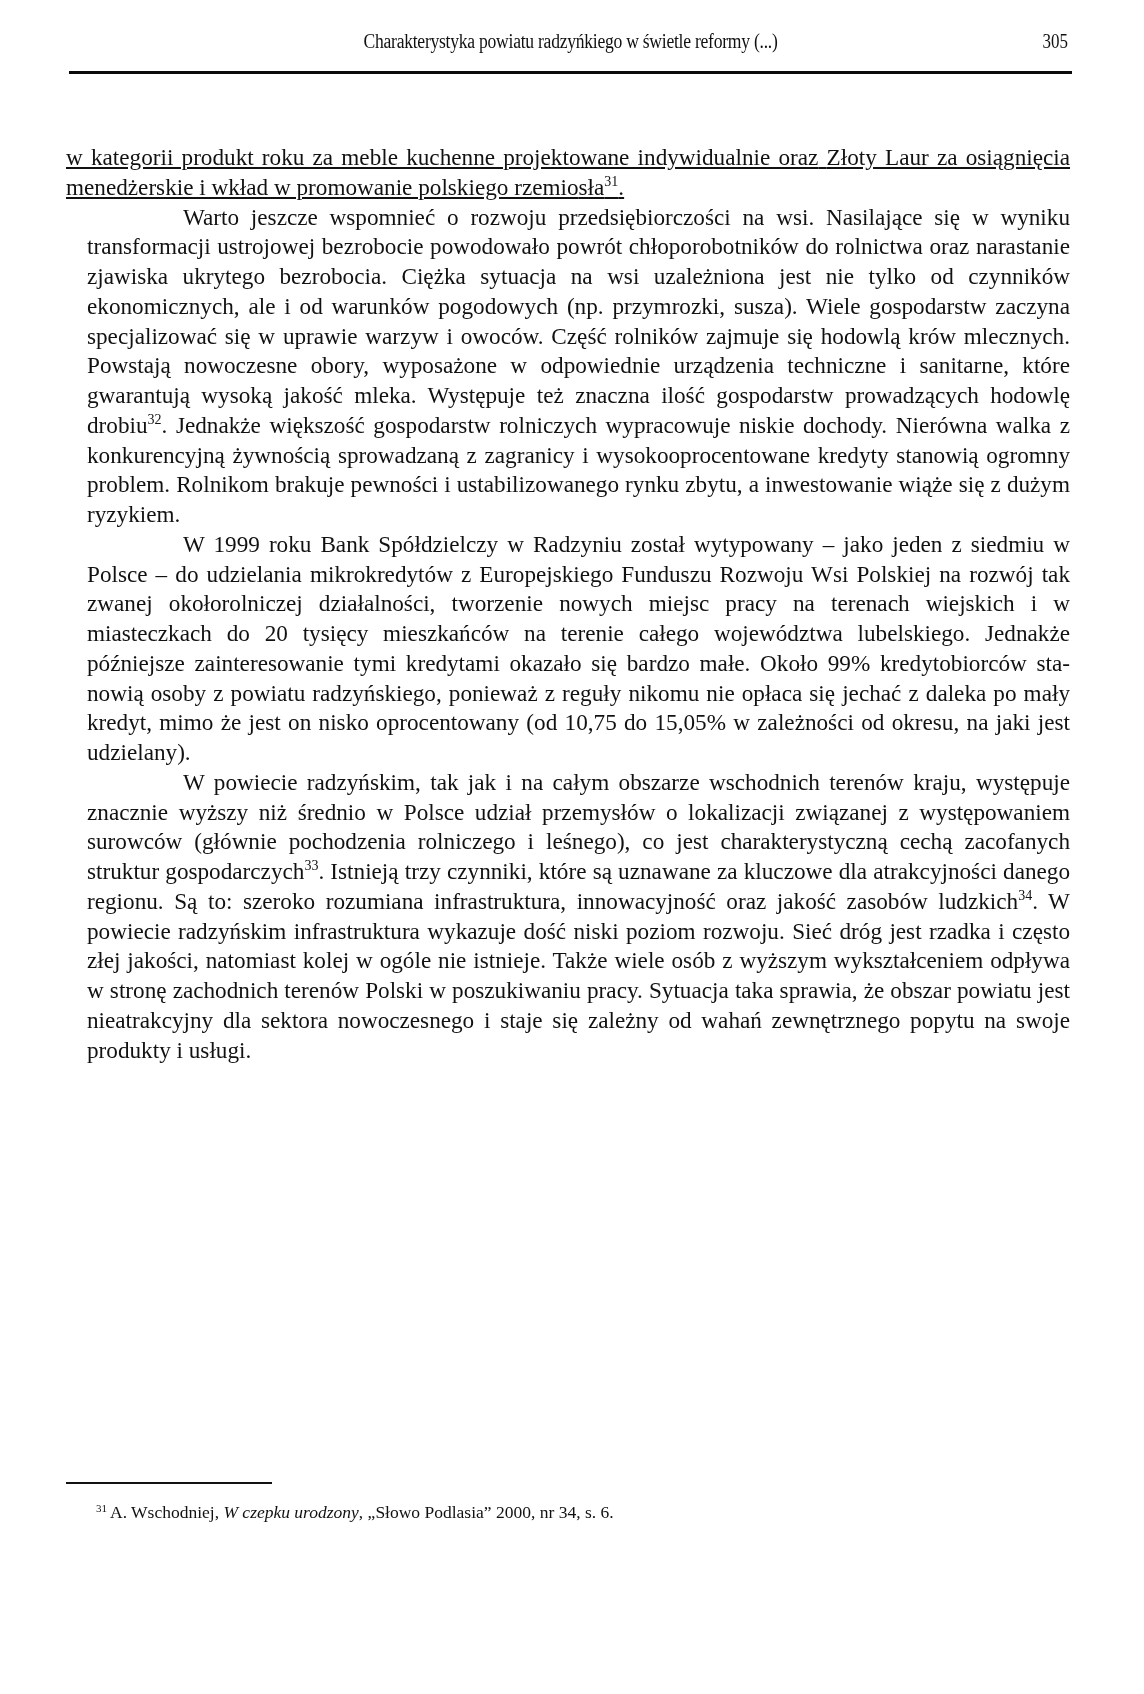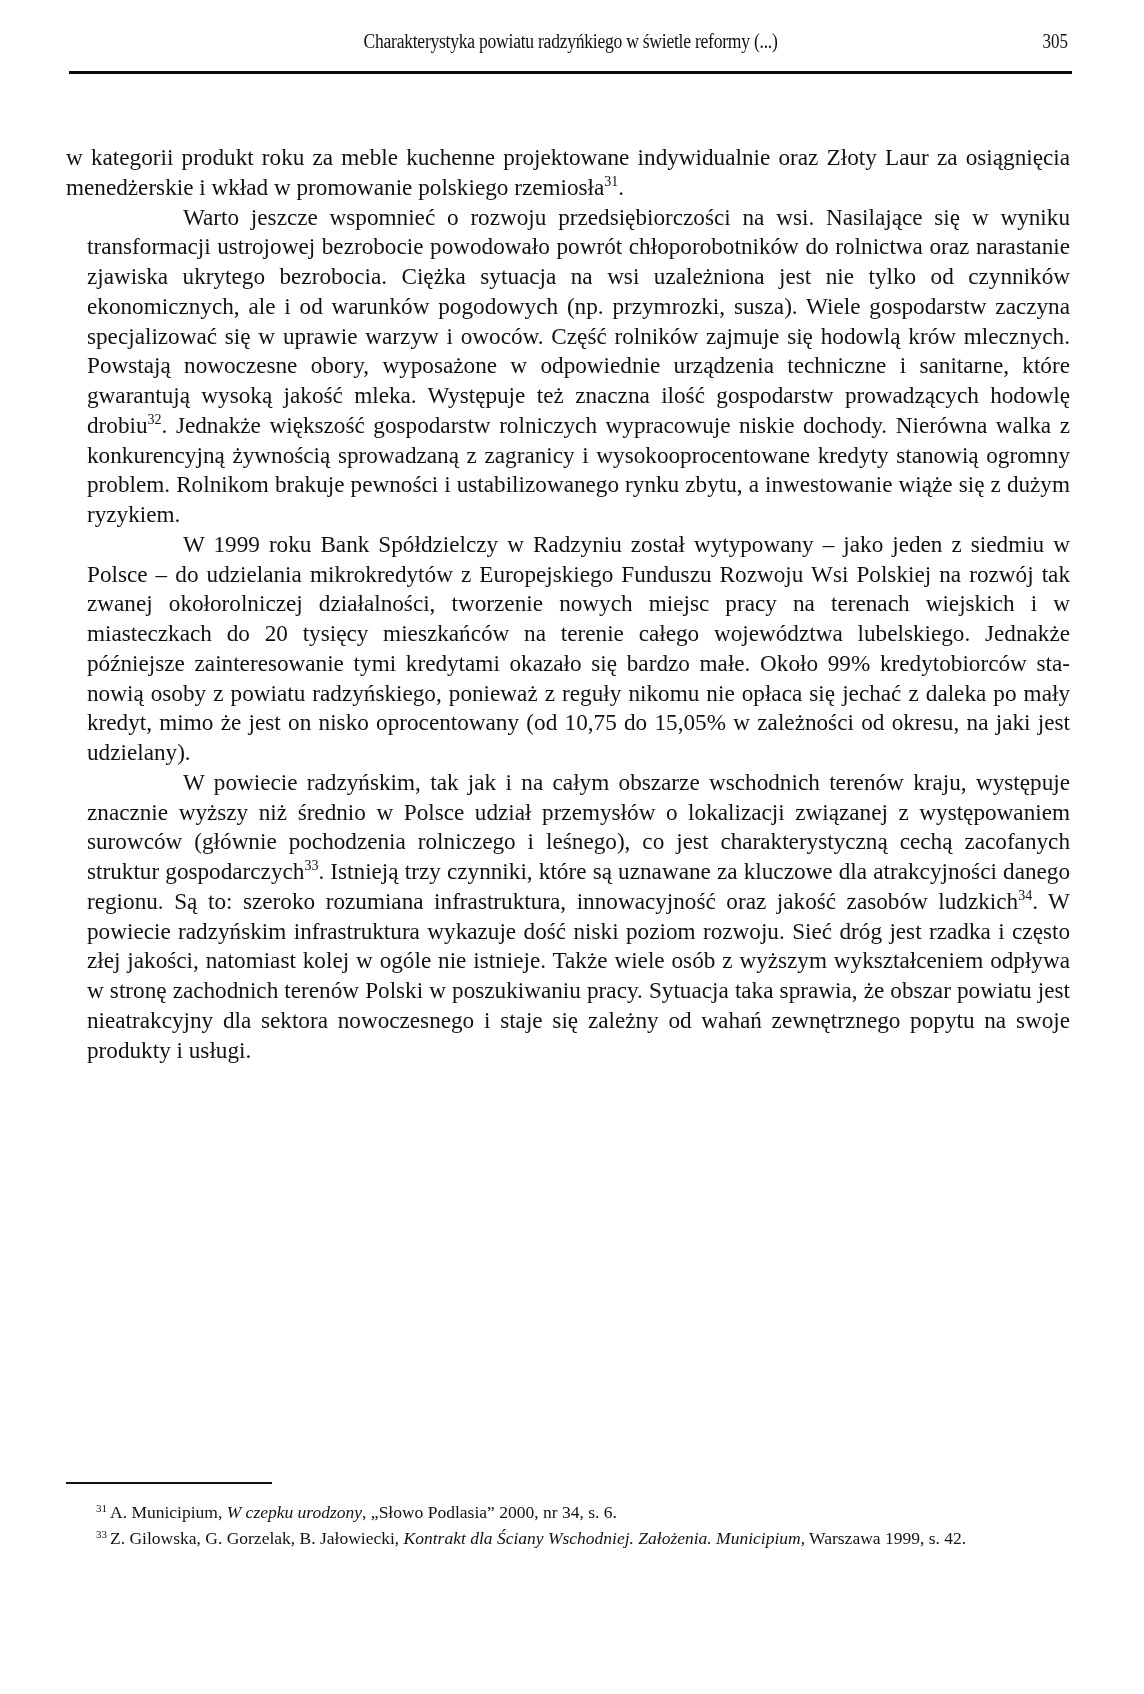--- a/index.html
+++ b/index.html
@@ -70,20 +70,21 @@
       margin: 0;
       text-align: justify;
       text-align-last: left;
     }
     .body-text p.indent {
       text-indent: 96px;
       margin-left: 21px;
     }
     .body-text p.cont {
       text-indent: 0;
+      text-decoration: underline;
     }
     sup.fnref {
       font-size: 14px;
       line-height: 0;
       vertical-align: 9px;
     }
     .fn-rule {
       position: absolute;
       left: 66px;
       top: 1482px;
@@ -133,17 +134,16 @@
     <p class="indent"><span>Warto jeszcze wspomnieć o rozwoju przedsiębiorczości na wsi. Nasilające</span> <span>się w wyniku transformacji ustrojowej bezrobocie powodowało powrót chłopo­</span><span>robotników do rolnictwa oraz narastanie zjawiska ukrytego bezrobocia. Ciężka</span> <span>sytuacja na wsi uzależniona jest nie tylko od czynników ekonomicznych, ale i od</span> <span>warunków pogodowych (np. przymrozki, susza). Wiele gospodarstw zaczyna spe­</span><span>cjalizować się w uprawie warzyw i owoców. Część rolników zajmuje się hodowlą</span> <span>krów mlecznych. Powstają nowoczesne obory, wyposażone w odpowiednie urzą­</span><span>dzenia techniczne i sanitarne, które gwarantują wysoką jakość mleka. Występuje</span> <span>też znaczna ilość gospodarstw prowadzących hodowlę drobiu</span><sup class="fnref">32</sup><span>. Jednakże więk­</span><span>szość gospodarstw rolniczych wypracowuje niskie dochody. Nierówna walka z</span> <span>konkurencyjną żywnością sprowadzaną z zagranicy i wysokooprocentowane kredy­</span><span>ty stanowią ogromny problem. Rolnikom brakuje pewności i ustabilizowanego</span> <span>rynku zbytu, a inwestowanie wiąże się z dużym ryzykiem.</span></p>
 
     <p class="indent"><span>W 1999 roku Bank Spółdzielczy w Radzyniu został wytypowany – jako je­</span><span>den z siedmiu w Polsce – do udzielania mikrokredytów z Europejskiego Funduszu</span> <span>Rozwoju Wsi Polskiej na rozwój tak zwanej okołorolniczej działalności, tworzenie</span> <span>nowych miejsc pracy na terenach wiejskich i w miasteczkach do 20 tysięcy miesz­</span><span>kańców na terenie całego województwa lubelskiego. Jednakże późniejsze zaintere­</span><span>sowanie tymi kredytami okazało się bardzo małe. Około 99% kredytobiorców sta­</span><span>nowią osoby z powiatu radzyńskiego, ponieważ z reguły nikomu nie opłaca się</span> <span>jechać z daleka po mały kredyt, mimo że jest on nisko oprocentowany (od 10,75 do</span> <span>15,05% w zależności od okresu, na jaki jest udzielany).</span></p>
 
     <p class="indent"><span>W powiecie radzyńskim, tak jak i na całym obszarze wschodnich terenów</span> <span>kraju, występuje znacznie wyższy niż średnio w Polsce udział przemysłów o lokali­</span><span>zacji związanej z występowaniem surowców (głównie pochodzenia rolniczego i</span> <span>leśnego), co jest charakterystyczną cechą zacofanych struktur gospodarczych</span><sup class="fnref">33</sup><span>.</span> <span>Istnieją trzy czynniki, które są uznawane za kluczowe dla atrakcyjności danego</span> <span>regionu. Są to: szeroko rozumiana infrastruktura, innowacyjność oraz jakość zaso­</span><span>bów ludzkich</span><sup class="fnref">34</sup><span>. W powiecie radzyńskim infrastruktura wykazuje dość niski poziom</span> <span>rozwoju. Sieć dróg jest rzadka i często złej jakości, natomiast kolej w ogóle nie</span> <span>istnieje. Także wiele osób z wyższym wykształceniem odpływa w stronę zachod­</span><span>nich terenów Polski w poszukiwaniu pracy. Sytuacja taka sprawia, że obszar powia­</span><span>tu jest nieatrakcyjny dla sektora nowoczesnego i staje się zależny od wahań ze­</span><span>wnętrznego popytu na swoje produkty i usługi.</span></p>
   </div>
 
   <div class="fn-rule"></div>
 
   <div class="footnotes">
-    <p class="footnote"><sup>31</sup><span>A. Municipium, </span><i>W czepku urodzony</i><span>, „Słowo Podlasia” 2000, nr 34, s. 6.</span></p>
-    <p class="footnote"><sup>33</sup><span>Z. Gilowska, G. Gorzelak, B. Jałowiecki, </span><i>Kontrakt dla Ściany Wschodniej. Założenia. Municipium</i><span>, Warszawa 1999, s. 42.</span></p>
+    <p class="footnote"><sup>31</sup><span>A. Wschodniej, </span><i>W czepku urodzony</i><span>, „Słowo Podlasia” 2000, nr 34, s. 6.</span></p>
   </div>
 
 </div>
 
 </body></html>

